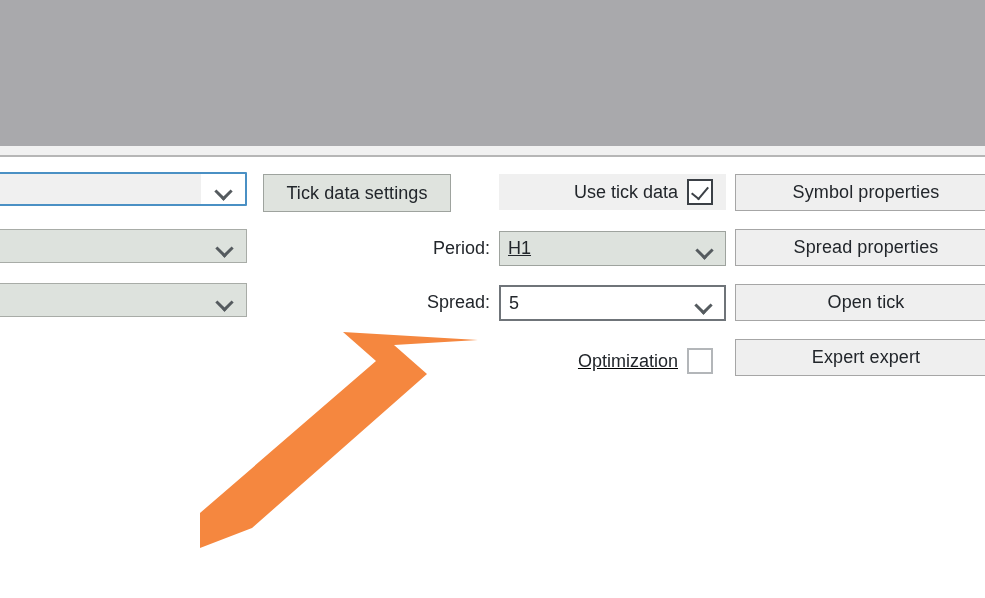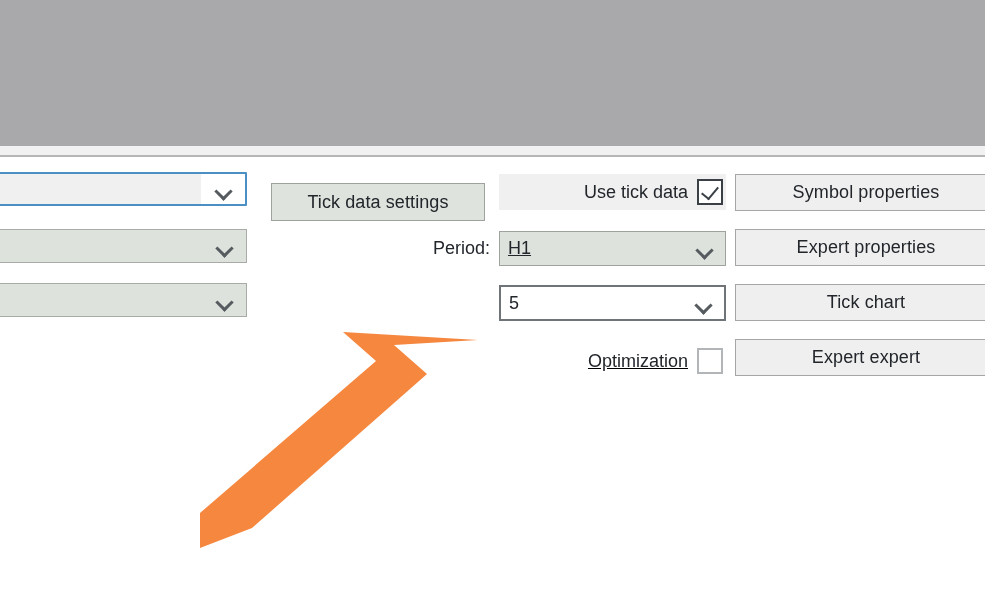--- a/index.html
+++ b/index.html
@@ -144,21 +144,21 @@
     justify-content: flex-end;
   }
 
   .check-row {
     position: absolute;
     box-sizing: border-box;
     display: flex;
     align-items: center;
     justify-content: flex-end;
     gap: 9px;
-    padding-right: 3px;
+    padding-right: 13px;
   }
   .check-row.shaded { background: #f0f0f0; }
   .check-label {
     font-size: 18px;
     color: #22262b;
     user-select: none;
   }
   .checkbox {
     width: 26px;
     height: 26px;
@@ -246,59 +246,62 @@
       </span>
     </div>
 
     <div class="combo-left combo-plain" style="top:126px;">
       <span class="mid-val"></span>
       <span class="combo-btn">
         <span class="chev"></span>
       </span>
     </div>
 
-    <div class="btn btn-tick" style="left:271px; top:17px; width:214px; height:38px;margin-top:9px;">
+    <div class="btn btn-tick" style="left:263px; top:17px; width:188px; height:38px;">
       <span>Tick data settings</span>
     </div>
 
     <div class="check-row shaded" style="left:499px; top:17px; width:227px; height:36px;">
       <span class="check-label">Use tick data</span>
       <span class="checkbox on"></span>
     </div>
 
     <div class="field-label" style="left:370px; top:76px; width:120px; height:30px;">
       <span>Period:</span>
     </div>
     <div class="combo-mid combo-shaded" style="left:499px; top:74px; width:227px; height:35px;">
       <span class="mid-val">H1</span>
       <span class="combo-btn">
         <span class="chev"></span>
       </span>
     </div>
 
+    <div class="field-label" style="left:370px; top:130px; width:120px; height:30px;">
+      <span>Spread:</span>
+    </div>
     <div class="combo-mid combo-white" style="left:499px; top:128px; width:227px; height:36px;">
       <span class="mid-val">5</span>
       <span class="combo-btn">
         <span class="chev"></span>
       </span>
     </div>
 
     <div class="check-row" style="left:499px; top:188px; width:227px; height:32px;text-decoration:underline;">
       <span class="check-label">Optimization</span>
       <span class="checkbox off"></span>
     </div>
 
     <div class="btn btn-right" style="left:735px; top:17px; width:262px; height:37px;">
       <span>Symbol properties</span>
     </div>
     <div class="btn btn-right" style="left:735px; top:72px; width:262px; height:37px;">
-      <span>Expert properties</span>
+      <span>Spread properties</span>
     </div>
     <div class="btn btn-right" style="left:735px; top:127px; width:262px; height:37px;">
-      <span>Tick chart</span>
+      <span>Open tick</span>
     </div>
     <div class="btn btn-right" style="left:735px; top:182px; width:262px; height:37px;">
       <span>Expert expert</span>
     </div>
 
   </div>
 
   <svg class="arrow-overlay" viewBox="0 0 985 598" xmlns="http://www.w3.org/2000/svg">
     <polygon fill="#f5873f" points="478,340 394,345 427,374 252,528 200,548 200,513 376,361 343,332"></polygon>
   </svg>

